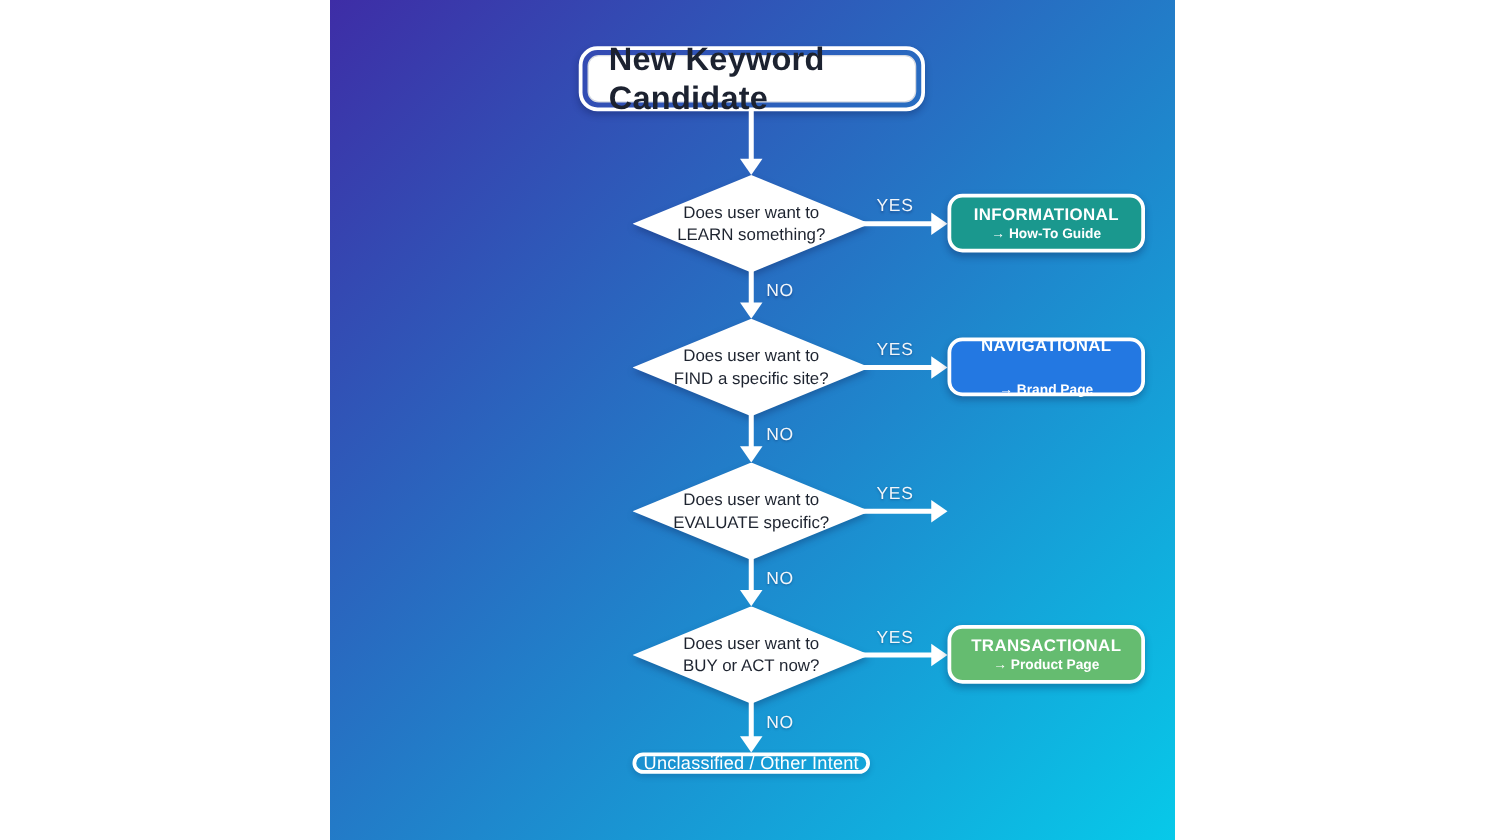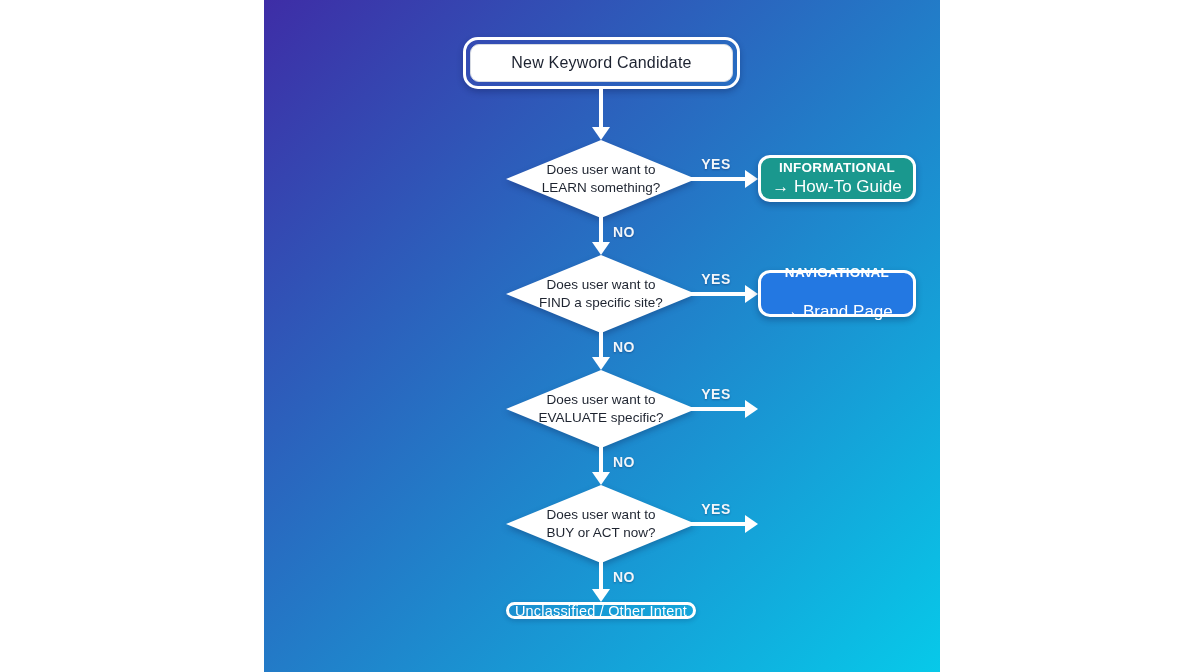--- a/index.html
+++ b/index.html
@@ -7,50 +7,50 @@
               font-family:"Liberation Sans","DejaVu Sans",sans-serif; }
   .stage { position:relative; width:1204px; height:672px; background:#ffffff; }
   .panel { position:absolute; left:264px; top:0; width:676px; height:672px;
            background:linear-gradient(135deg,#3e2da6 0%,#07c9e9 100%); }
 
   
   .start-outer { position:absolute; border:3px solid #ffffff; border-radius:15px;
                  padding:4px; box-shadow:0 3px 6px rgba(10,20,70,.30); }
   .start-inner { width:100%; height:100%; background:#ffffff; border-radius:9px;
                  border:1px solid #d6dae2; display:flex; align-items:center; justify-content:center;
-                 font-size:16px; font-weight:400; color:#1c2230; letter-spacing:.2px; }
+                 font-size:26px; font-weight:700; color:#1c2230; letter-spacing:.2px;padding-left:16px; }
 
   
   .diamond-wrap { position:absolute; filter:drop-shadow(0 3px 3px rgba(10,20,70,.30)); }
   .diamond { width:100%; height:100%; background:#ffffff;
              clip-path:polygon(50% 0%,100% 50%,50% 100%,0% 50%);
              display:flex; flex-direction:column; align-items:center; justify-content:center;
              text-align:center; font-size:13.5px; line-height:1.32; color:#1e2430; font-weight:500; }
 
   
   .varrow { position:absolute; width:18px; display:flex; flex-direction:column; align-items:center; }
   .vline  { width:4px; flex:1; background:#ffffff; }
   .vhead  { width:0; height:0; border-left:9px solid transparent; border-right:9px solid transparent;
             border-top:13px solid #ffffff; margin-top:-1px; }
   .harrow { position:absolute; height:18px; display:flex; flex-direction:row; align-items:center; }
   .hline  { height:4px; flex:1; background:#ffffff; }
   .hhead  { width:0; height:0; border-top:9px solid transparent; border-bottom:9px solid transparent;
             border-left:13px solid #ffffff; margin-left:-1px; }
 
   
-  .branch-label { position:absolute; color:#f2f6fa; font-size:14px; font-weight:700;
+  .branch-label { position:absolute; color:#f2f6fa; font-size:14px; font-weight:400;
                   letter-spacing:.5px; text-shadow:0 1px 2px rgba(10,20,70,.35); }
   .yes-label { width:56px; text-align:center; }
 
   
   .result { position:absolute; width:158px; height:47px; border:3px solid #ffffff; border-radius:12px;
             display:flex; flex-direction:column; align-items:center; justify-content:center;
             color:#ffffff; box-shadow:0 3px 6px rgba(10,20,70,.30); text-align:center; line-height:1.3; }
   .result .cat { font-size:13.5px; font-weight:700; letter-spacing:.3px; }
-  .result .act { font-size:17px; font-weight:400; }
+  .result .act { font-size:11px; font-weight:700; }
 
   
   .end-node { position:absolute; border:3px solid #ffffff; border-radius:17px;
               display:flex; align-items:center; justify-content:center;
               color:#ffffff; font-size:14.5px; font-weight:500; letter-spacing:.2px;
               box-shadow:0 2px 5px rgba(10,20,70,.20); }
 </style>
 </head>
 <body>
 
@@ -129,20 +129,24 @@
       <div class="diamond">
         <span>Does user want to</span>
         <span>BUY or ACT now?</span>
       </div>
     </div>
     <div class="branch-label yes-label" style="left:424px; top:501px;">YES</div>
     <div class="harrow" style="left:424px; top:515px; width:70px;">
       <div class="hline"></div>
       <div class="hhead"></div>
     </div>
+    <div class="result" style="left: 494px; top: 500px; background-color: rgb(101, 188, 112);">
+      <div class="cat">TRANSACTIONAL</div>
+      <div class="act">→ Product Page</div>
+    </div>
     <div class="branch-label" style="left:349px; top:569px;">NO</div>
     <div class="varrow" style="left:328px; top:561px; height:41px;">
       <div class="vline"></div>
       <div class="vhead"></div>
     </div>
 
     <div class="end-node" style="left:242px; top:602px; width:190px; height:17px;">
       <span>Unclassified / Other Intent</span>
     </div>
 

